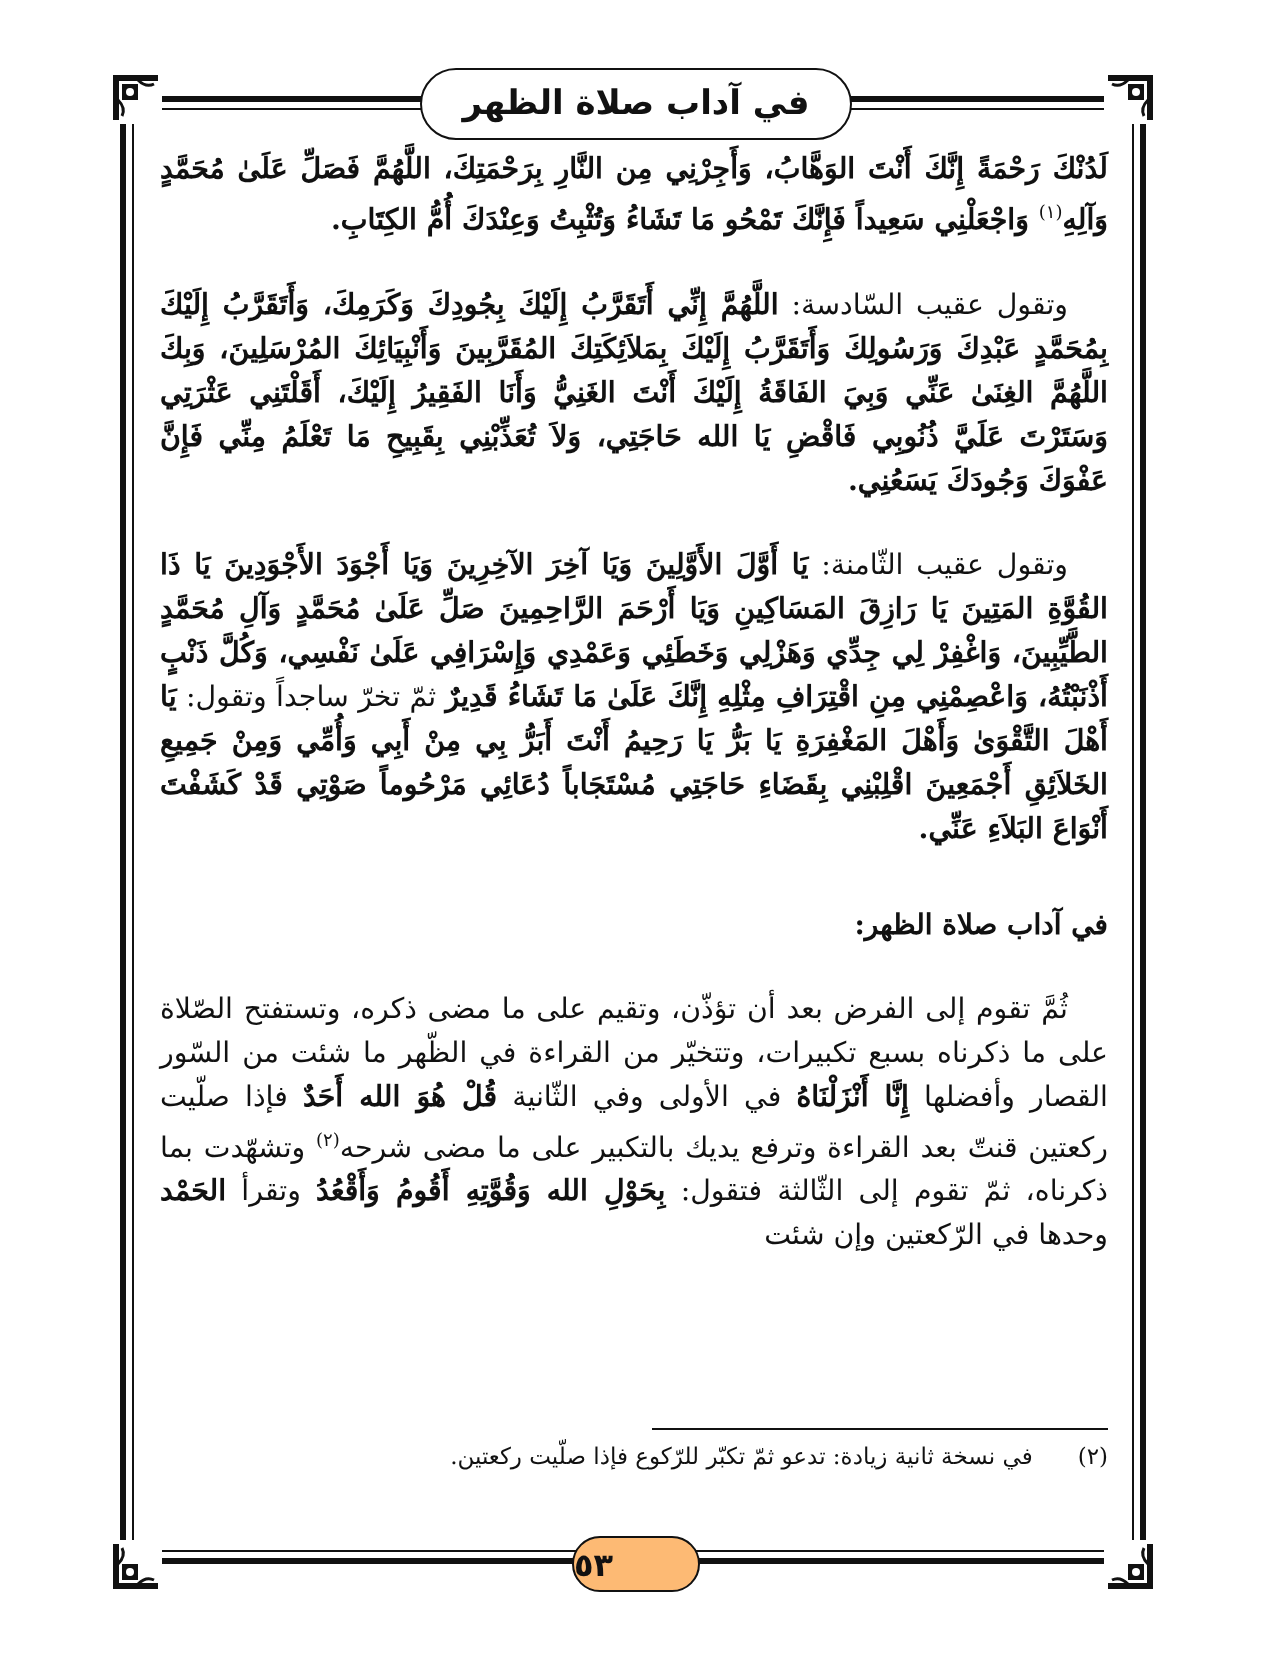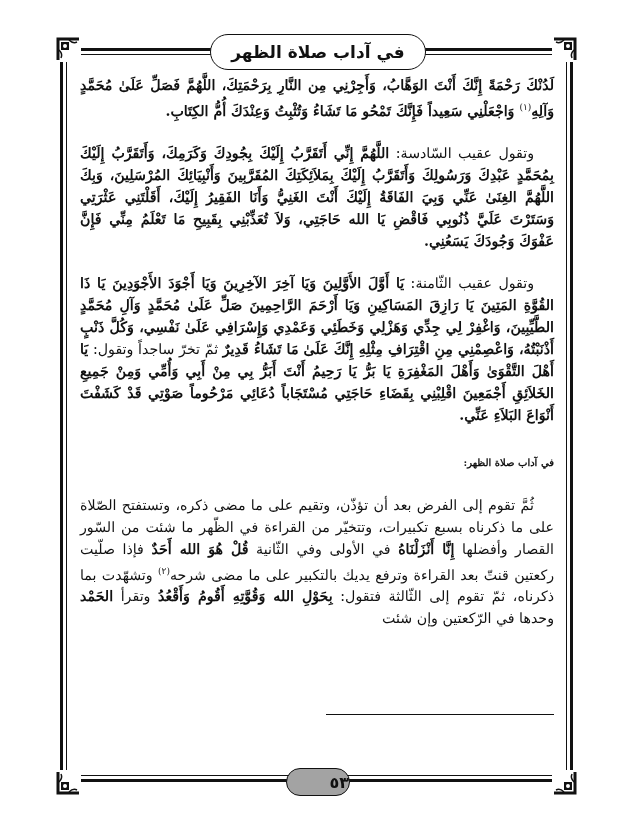--- a/index.html
+++ b/index.html
@@ -11,31 +11,31 @@
                  border: 1px solid #111; box-sizing: border-box; }
   .corner { position: absolute; width: 26px; height: 26px; background: #fff; }
   .corner svg { width: 26px; height: 26px; display: block; }
   .c-tl { left: 55px; top: 36px; } .c-tr { left: 552px; top: 36px; }
   .c-bl { left: 55px; top: 770px; } .c-br { left: 552px; top: 770px; }
   .title-box { position: absolute; left: 210px; top: 34px; width: 214px; height: 34px;
                background: #fff; border: 1.5px solid #111; border-radius: 18px;
                display: flex; align-items: center; justify-content: center;
                font-family: "DejaVu Sans", sans-serif; font-weight: bold; font-size: 17px; }
   .page-box { position: absolute; left: 286px; top: 768px; width: 62px; height: 26px;
-              background: #a3a3a3; border: 1.5px solid #111; border-radius: 14px;
-              display: flex; align-items: center; justify-content: flex-end;
+              background: #fdba74; border: 1.5px solid #111; border-radius: 14px;
+              display: flex; align-items: center; justify-content: flex-start;
               font-weight: bold; font-size: 16px; }
   .content { position: absolute; left: 80px; top: 74px; width: 474px; direction: rtl;
              font-family: "DejaVu Serif", serif; font-size: 14.2px; line-height: 22px;
              text-align: justify; }
   .para { margin: 0 0 8px 0; }
   .indent { text-indent: 20px; margin-top: 20px; }
   .bold { font-weight: bold; }
   .spacer { height: 18px; }
-  .section-heading { font-weight: bold; margin: 0 0 12px 0; font-size: 10px; }
+  .section-heading { font-weight: bold; margin: 0 0 12px 0; font-size: 14px; }
   .footnote-rule { position: absolute; left: 326px; top: 714px; width: 228px; height: 1px; background: #111; }
   .footnotes { position: absolute; left: 80px; top: 718px; width: 474px; direction: rtl;
                font-family: "DejaVu Serif", serif; font-size: 11.5px; line-height: 21px; }
   .fn { display: block; }
   .fn-num { display: inline-block; width: 34px; }
   sup { font-size: 9px; }
 </style>
 </head>
 <body>
 
@@ -83,17 +83,21 @@
   <p class="para" id="p-continuation"><span class="bold">لَدُنْكَ رَحْمَةً إِنَّكَ أَنْتَ الوَهَّابُ، وَأَجِرْنِي مِن النَّارِ بِرَحْمَتِكَ، اللَّهُمَّ فَصَلِّ عَلَىٰ مُحَمَّدٍ وَآلِهِ</span><sup>(١)</sup><span class="bold"> وَاجْعَلْنِي سَعِيداً فَإِنَّكَ تَمْحُو مَا تَشَاءُ وَتُثْبِتُ وَعِنْدَكَ أُمُّ الكِتَابِ.</span></p>
   <p class="para indent" id="p-sixth"><span>وتقول عقيب السّادسة: </span><span class="bold">اللَّهُمَّ إِنِّي أَتَقَرَّبُ إِلَيْكَ بِجُودِكَ وَكَرَمِكَ، وَأَتَقَرَّبُ إِلَيْكَ بِمُحَمَّدٍ عَبْدِكَ وَرَسُولِكَ وَأَتَقَرَّبُ إِلَيْكَ بِمَلاَئِكَتِكَ المُقَرَّبِينَ وَأَنْبِيَائِكَ المُرْسَلِينَ، وَبِكَ اللَّهُمَّ الغِنَىٰ عَنِّي وَبِيَ الفَاقَةُ إِلَيْكَ أَنْتَ الغَنِيُّ وَأَنَا الفَقِيرُ إِلَيْكَ، أَقَلْتَنِي عَثْرَتِي وَسَتَرْتَ عَلَيَّ ذُنُوبِي فَاقْضِ يَا الله حَاجَتِي، وَلاَ تُعَذِّبْنِي بِقَبِيحِ مَا تَعْلَمُ مِنِّي فَإِنَّ عَفْوَكَ وَجُودَكَ يَسَعُنِي.</span></p>
   <p class="para indent" id="p-eighth"><span>وتقول عقيب الثّامنة: </span><span class="bold">يَا أَوَّلَ الأَوَّلِينَ وَيَا آخِرَ الآخِرِينَ وَيَا أَجْوَدَ الأَجْوَدِينَ يَا ذَا القُوَّةِ المَتِينَ يَا رَازِقَ المَسَاكِينِ وَيَا أَرْحَمَ الرَّاحِمِينَ صَلِّ عَلَىٰ مُحَمَّدٍ وَآلِ مُحَمَّدٍ الطَّيِّبِينَ، وَاغْفِرْ لِي جِدِّي وَهَزْلِي وَخَطَئِي وَعَمْدِي وَإِسْرَافِي عَلَىٰ نَفْسِي، وَكُلَّ ذَنْبٍ أَذْنَبْتُهُ، وَاعْصِمْنِي مِنِ اقْتِرَافِ مِثْلِهِ إِنَّكَ عَلَىٰ مَا تَشَاءُ قَدِيرٌ</span><span> ثمّ تخرّ ساجداً وتقول: </span><span class="bold">يَا أَهْلَ التَّقْوَىٰ وَأَهْلَ المَغْفِرَةِ يَا بَرُّ يَا رَحِيمُ أَنْتَ أَبَرُّ بِي مِنْ أَبِي وَأُمِّي وَمِنْ جَمِيعِ الخَلاَئِقِ أَجْمَعِينَ اقْلِبْنِي بِقَضَاءِ حَاجَتِي مُسْتَجَاباً دُعَائِي مَرْحُوماً صَوْتِي قَدْ كَشَفْتَ أَنْوَاعَ البَلاَءِ عَنِّي.</span></p>
   <div class="spacer"></div>
   <p class="section-heading">في آداب صلاة الظهر:</p>
   <p class="para indent" id="p-section"><span>ثُمَّ تقوم إلى الفرض بعد أن تؤذّن، وتقيم على ما مضى ذكره، وتستفتح الصّلاة على ما ذكرناه بسبع تكبيرات، وتتخيّر من القراءة في الظّهر ما شئت من السّور القصار وأفضلها </span><span class="bold">إِنَّا أَنْزَلْنَاهُ</span><span> في الأولى وفي الثّانية </span><span class="bold">قُلْ هُوَ الله أَحَدٌ</span><span> فإذا صلّيت ركعتين قنتّ بعد القراءة وترفع يديك بالتكبير على ما مضى شرحه</span><sup>(٢)</sup><span> وتشهّدت بما ذكرناه، ثمّ تقوم إلى الثّالثة فتقول: </span><span class="bold">بِحَوْلِ الله وَقُوَّتِهِ أَقُومُ وَأَقْعُدُ</span><span> وتقرأ </span><span class="bold">الحَمْد</span><span> وحدها في الرّكعتين وإن شئت</span></p>
 </div>
 
 <div class="footnote-rule"></div>
 <div class="footnotes">
+  <span class="fn">
+    <span class="fn-num">(٢)</span>
+    <span>في نسخة ثانية زيادة: تدعو ثمّ تكبّر للرّكوع فإذا صلّيت ركعتين.</span>
+  </span>
 </div>
 
 <div class="page-box">
   <span>٥٣</span>
 </div>
 
 </body></html>

